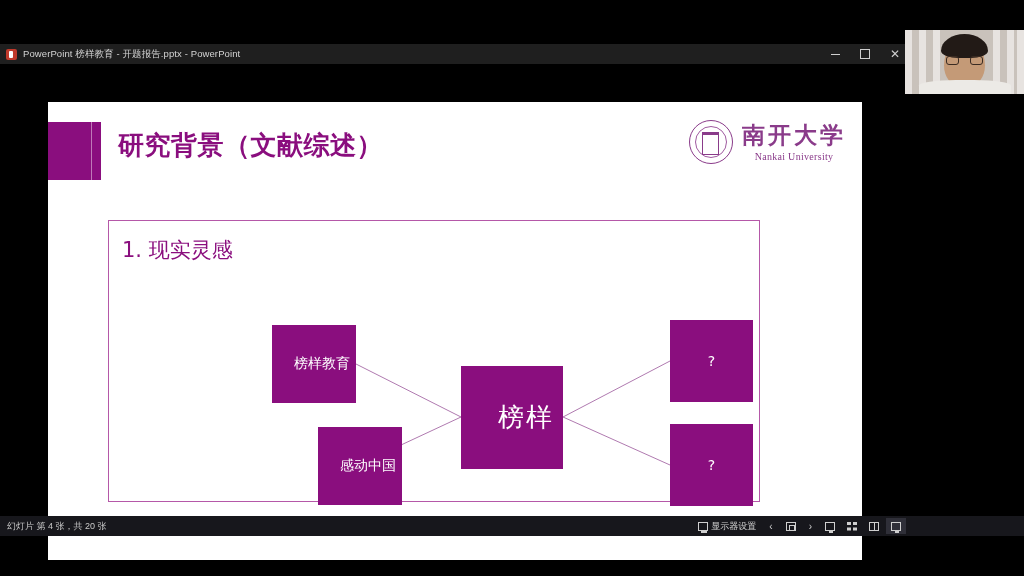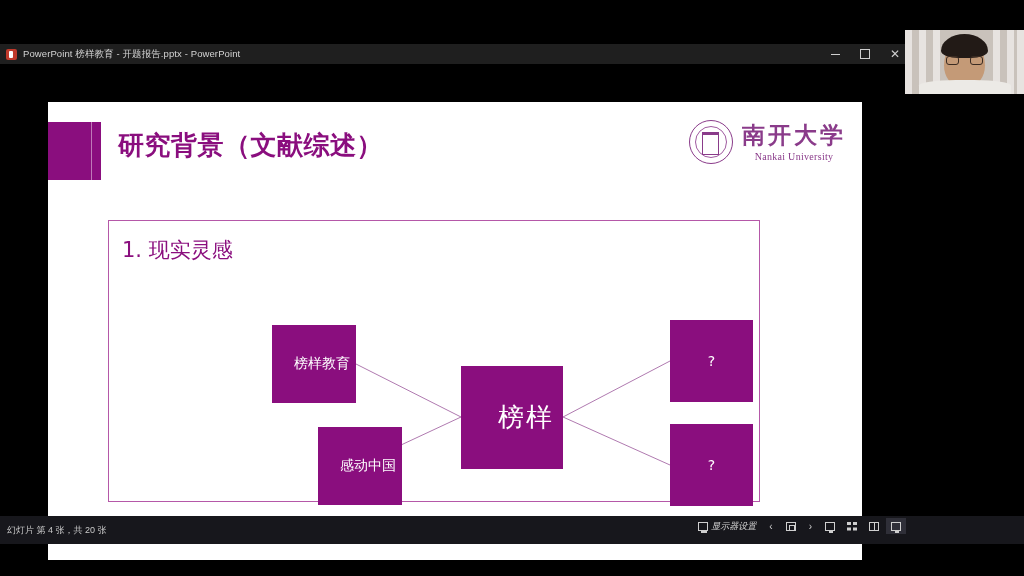--- a/index.html
+++ b/index.html
@@ -210,21 +210,21 @@
     color: rgba(0,0,0,0.035);
     font-size: 11px;
     letter-spacing: 3px;
     user-select: none;
   }
 
   
   #statusbar {
     position: absolute;
     left: 0; top: 472px;
-    width: 1024px; height: 28px;
+    width: 1024px; height: 20px;
     background: #17171c;
     display: flex; align-items: center;
   }
   #status-left {
     color: #c9c9c9;
     font-size: 9px;
     margin-left: 7px;
     white-space: nowrap;
   }
   #status-right {
@@ -234,21 +234,20 @@
     display: flex; align-items: center; gap: 2px;
   }
   .sb-btn {
     height: 16px;
     padding: 0 5px;
     display: flex; align-items: center; justify-content: center;
     color: #cfcfcf;
     font-size: 9px;
     white-space: nowrap;
     gap: 3px;
-    font-style: italic;
   }
   .sb-btn.active { background: #2f2f38; }
   .sb-ic {
     display: inline-block;
     width: 10px; height: 9px;
     border: 1px solid #cfcfcf;
     box-sizing: border-box;
     position: relative;
   }
   .sb-ic-monitor::after {

